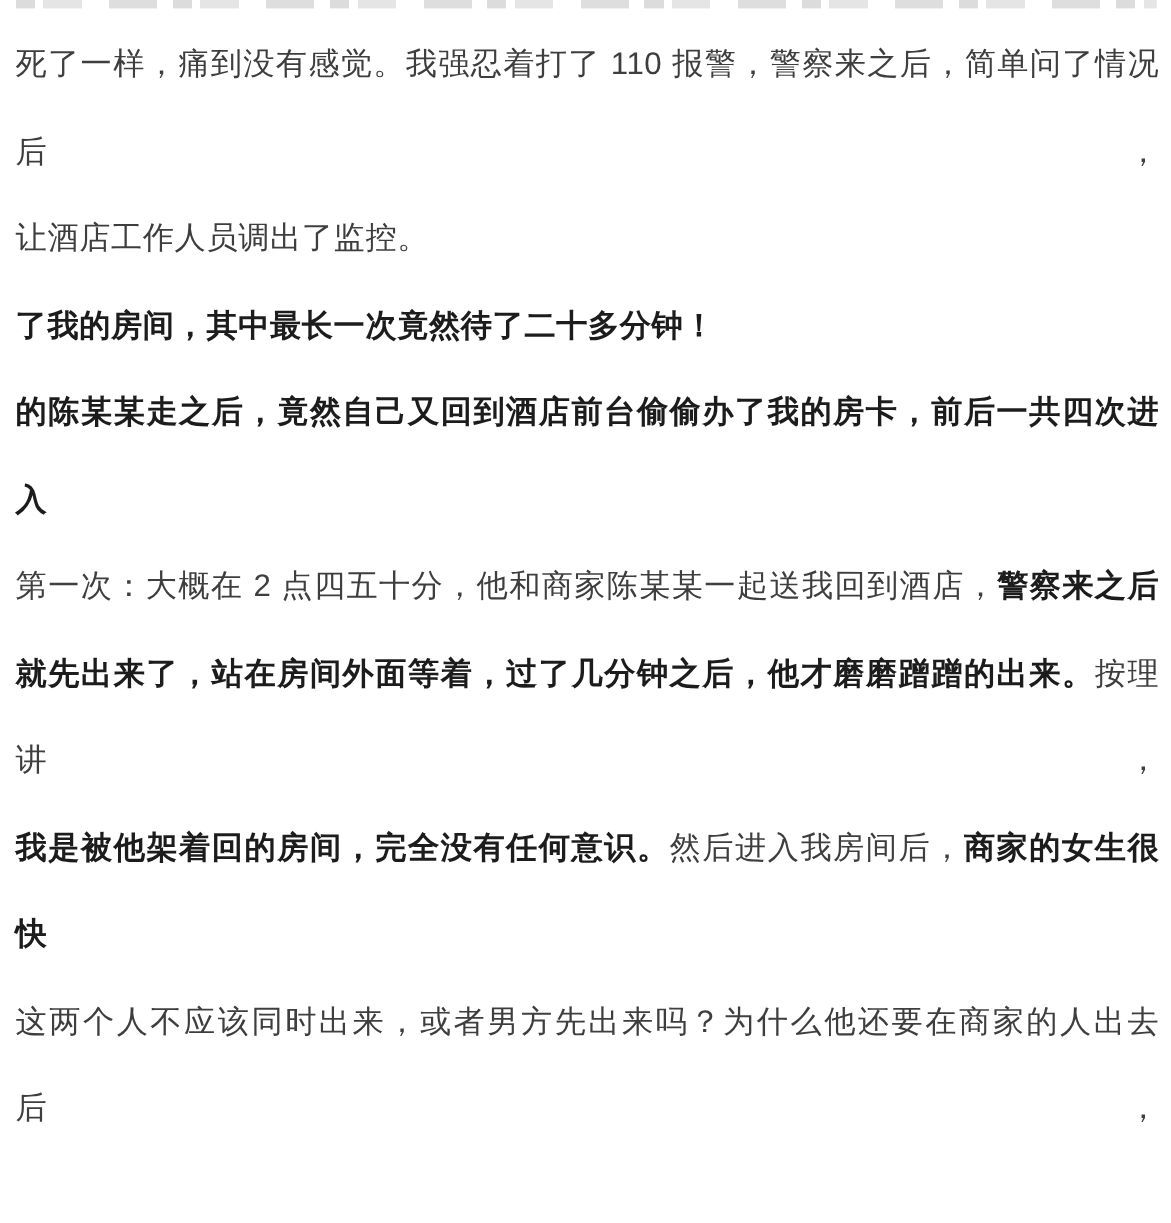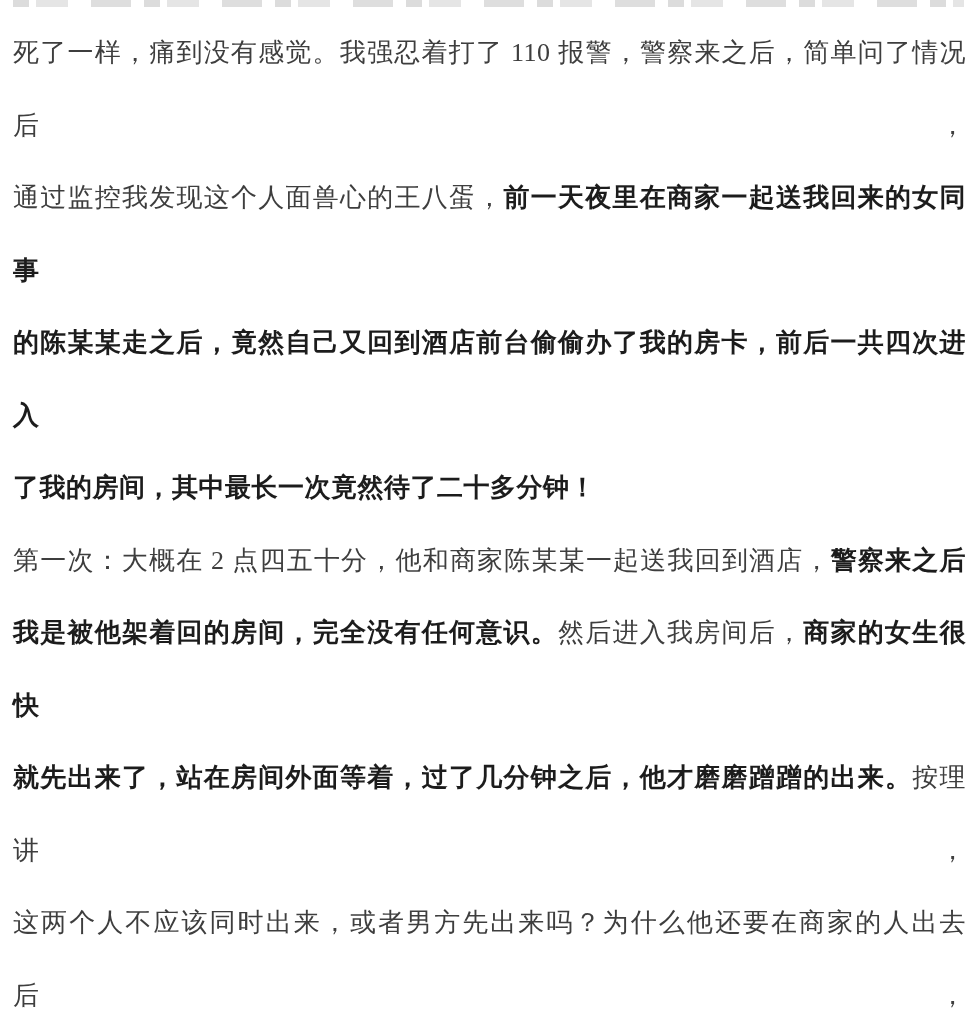--- a/index.html
+++ b/index.html
@@ -41,21 +41,20 @@
   .lines {
     position: relative;
   }
   .line {
     font-size: 26px;
     line-height: 72.5px;
     letter-spacing: 0.5px;
     color: var(--txt, #3e3e3e);
     text-align: left;
     white-space: nowrap;
-    font-family: Liberation Serif, serif;
   }
   .line.j {
     white-space: normal;
     text-align: justify;
     text-align-last: justify;
   }
   .run {
     font-weight: 400;
   }
   .run.bold {
@@ -63,21 +62,21 @@
     color: var(--txt-bold, #1c1c1c);
   }
 </style>
 </head>
 <body style="background: rgb(255, 255, 255); --txt: #3e3e3e; --txt-bold: #1c1c1c;">
 
 <div class="doc">
   <div class="cut-strip"></div>
   <div class="lines" id="article-lines">
       <div class="line j"><span class="run">死了一样，痛到没有感觉。我强忍着打了 110 报警，警察来之后，简单问了情况后，</span></div>
-      <div class="line j"><span class="run">通过监控我发现这个人面兽心的王八蛋，</span><span class="run bold">前一天夜里在商家一起送我回来的女同事</span></div>
+      <div class="line"><span class="run">让酒店工作人员调出了监控。</span></div>
+      <div class="line"><span class="run bold">了我的房间，其中最长一次竟然待了二十多分钟！</span></div>
       <div class="line j"><span class="run bold">的陈某某走之后，竟然自己又回到酒店前台偷偷办了我的房卡，前后一共四次进入</span></div>
-      <div class="line"><span class="run bold">了我的房间，其中最长一次竟然待了二十多分钟！</span></div>
       <div class="line j"><span class="run">第一次：大概在 2 点四五十分，他和商家陈某某一起送我回到酒店，</span><span class="run bold">警察来之后</span></div>
+      <div class="line j"><span class="run bold">就先出来了，站在房间外面等着，过了几分钟之后，他才磨磨蹭蹭的出来。</span><span class="run">按理讲，</span></div>
       <div class="line j"><span class="run bold">我是被他架着回的房间，完全没有任何意识。</span><span class="run">然后进入我房间后，</span><span class="run bold">商家的女生很快</span></div>
-      <div class="line j"><span class="run bold">就先出来了，站在房间外面等着，过了几分钟之后，他才磨磨蹭蹭的出来。</span><span class="run">按理讲，</span></div>
       <div class="line j"><span class="run">这两个人不应该同时出来，或者男方先出来吗？为什么他还要在商家的人出去后，</span></div>
     </div>
 </div>
 
 </body></html>

